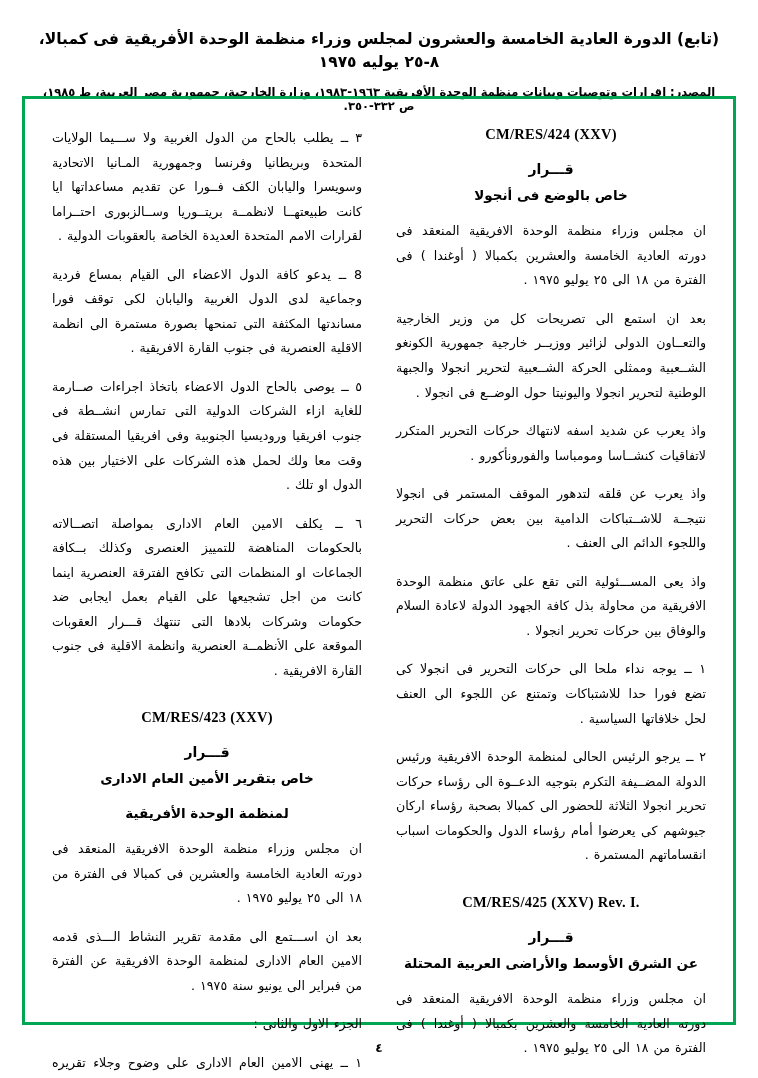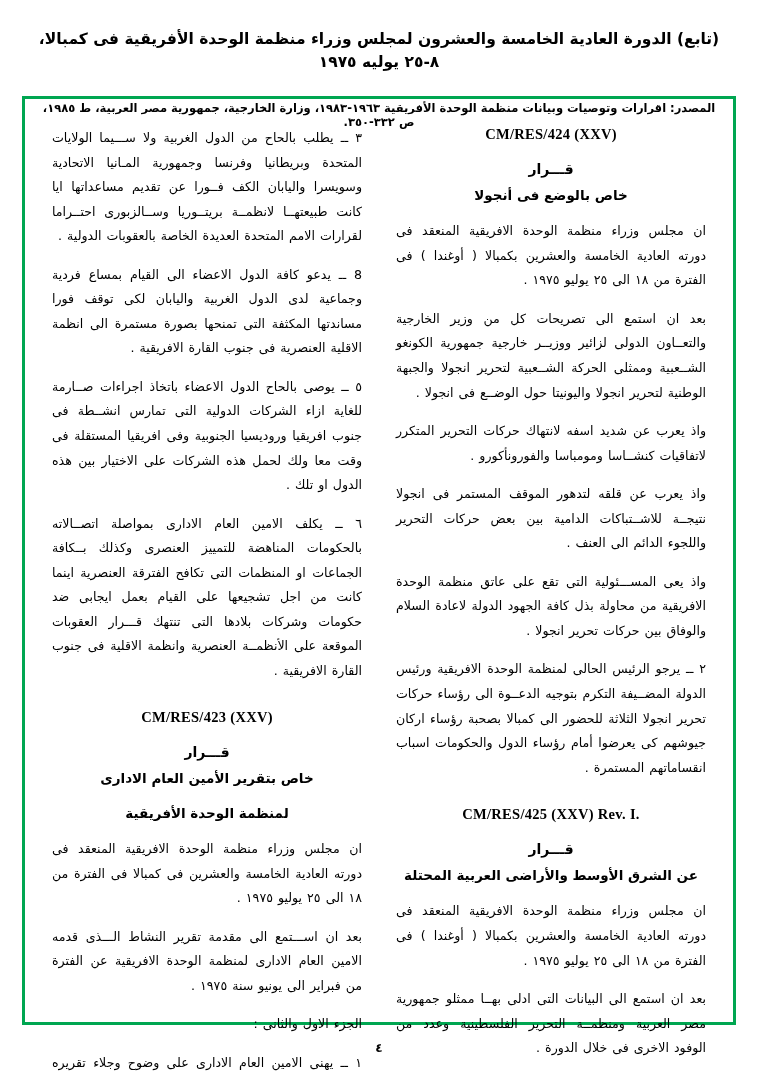--- a/index.html
+++ b/index.html
@@ -28,21 +28,21 @@
   .header-title {
     font-size: 15.5px;
     font-weight: bold;
     letter-spacing: 0px;
     line-height: 1.5;
     direction: rtl;
   }
   .header-source {
     font-size: 11.5px;
     font-weight: bold;
-    margin-top: 26px;
+    margin-top: 10px;
     direction: rtl;
   }
   .frame {
     position: absolute;
     top: 96px;
     right: 22px;
     left: 22px;
     bottom: 44px;
     border: 3px solid #00a651;
     box-sizing: border-box;
@@ -126,20 +126,21 @@
 
       <div>
         <div class="res-code">CM/RES/424  (XXV)</div>
         <div class="qarar">قـــرار</div>
         <div class="subtitle">خاص بالوضع فى أنجولا</div>
         <p class="para">ان مجلس وزراء منظمة الوحدة الافريقية المنعقد فى دورته العادية الخامسة والعشرين بكمبالا ( أوغندا ) فى الفترة من ١٨ الى ٢٥ يوليو ١٩٧٥ .</p>
         <p class="para">بعد ان استمع الى تصريحات كل من وزير الخارجية والتعــاون الدولى لزائير ووزيــر خارجية جمهورية الكونغو الشــعبية وممثلى الحركة الشــعبية لتحرير انجولا والجبهة الوطنية لتحرير انجولا واليونيتا حول الوضــع فى انجولا .</p>
         <p class="para">واذ يعرب عن شديد اسفه لانتهاك حركات التحرير المتكرر لاتفاقيات كنشــاسا ومومباسا والفورونأكورو .</p>
         <p class="para">واذ يعرب عن قلقه لتدهور الموقف المستمر فى انجولا نتيجــة للاشــتباكات الدامية بين بعض حركات التحرير واللجوء الدائم الى العنف .</p>
         <p class="para">واذ يعى المســـئولية التى تقع على عاتق منظمة الوحدة الافريقية من محاولة بذل كافة الجهود الدولة لاعادة السلام والوفاق بين حركات تحرير انجولا .</p>
+        <p class="para">١ ــ يوجه نداء ملحا الى حركات التحرير فى انجولا كى تضع فورا حدا للاشتباكات وتمتنع عن اللجوء الى العنف لحل خلافاتها السياسية .</p>
         <p class="para">٢ ــ يرجو الرئيس الحالى لمنظمة الوحدة الافريقية ورئيس الدولة المضــيفة التكرم بتوجيه الدعــوة الى رؤساء حركات تحرير انجولا الثلاثة للحضور الى كمبالا بصحبة رؤساء اركان جيوشهم كى يعرضوا أمام رؤساء الدول والحكومات اسباب انقساماتهم المستمرة .</p>
       </div>
 
       <div>
         <div class="res-code spaced-top">CM/RES/425 (XXV) Rev. I.</div>
         <div class="qarar">قـــرار</div>
         <div class="subtitle">عن الشرق الأوسط والأراضى العربية المحتلة</div>
         <p class="para">ان مجلس وزراء منظمة الوحدة الافريقية المنعقد فى دورته العادية الخامسة والعشرين بكمبالا ( أوغندا ) فى الفترة من ١٨ الى ٢٥ يوليو ١٩٧٥ .</p>
         <p class="para">بعد ان استمع الى البيانات التى ادلى بهــا ممثلو جمهورية مصر العربية ومنظمــة التحرير الفلسطينية وعدد من الوفود الاخرى فى خلال الدورة .</p>
       </div>

